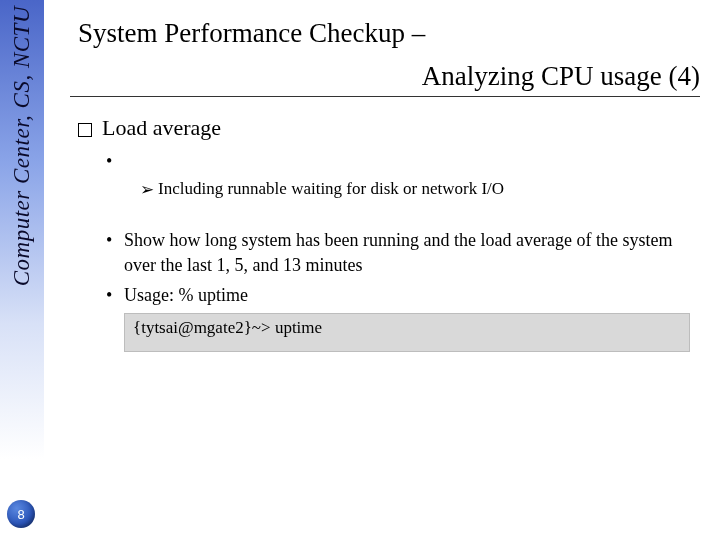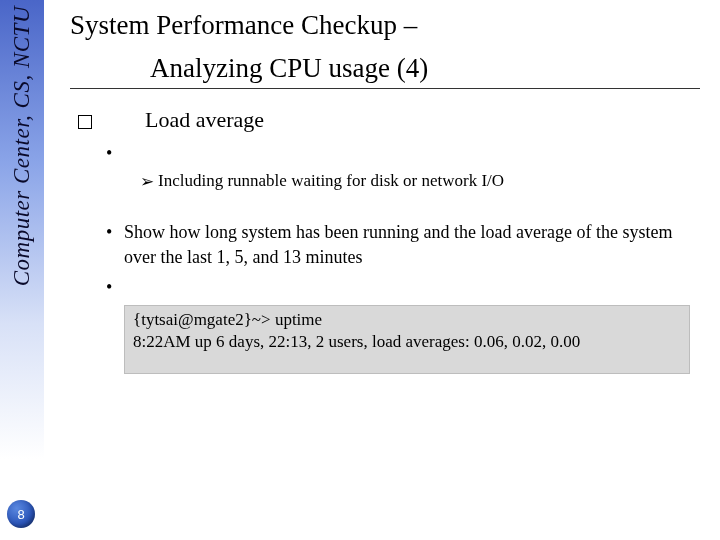--- a/index.html
+++ b/index.html
@@ -69,45 +69,45 @@
     position: absolute;
     left: 70px;
     top: 10px;
     right: 20px;
     bottom: 10px;
   }
   .title-line1 {
     font-size: 27px;
     font-family: "Times New Roman", serif;
     color: #000;
-    margin: 0;
+    margin: 8px;
   }
   .title-line2 {
     font-size: 27px;
     font-family: "Times New Roman", serif;
     color: #000;
     margin: 12px 0 4px 0;
     padding-left: 80px;
+    text-align: right;
   }
   .title-rule {
     border: none;
     border-top: 1.5px solid #333;
     margin: 2px 0 18px 0;
     width: 100%;
   }
   .body {
     padding-left: 8px;
     font-size: 18px;
   }
   .q-item {
     font-size: 22px;
     margin: 14px 0 8px 0;
     display: flex;
     align-items: baseline;
-    gap: 43px;
   }
   .q-item .bullet {
     display: inline-block;
     width: 14px;
     height: 14px;
     border: 1.5px solid #000;
     margin-right: 10px;
     box-sizing: border-box;
     position: relative;
     top: 2px;
@@ -130,21 +130,21 @@
     font-family: "Times New Roman", serif;
     display: flex;
   }
   .sub-arrow .bullet {
     width: 18px;
     flex: 0 0 auto;
   }
   .code-box {
     background: #d9d9d9;
     margin: 6px 0 0 46px;
-    padding: 3px 8px 20px 8px;
+    padding: 3px 8px 12px 8px;
     font-family: "Times New Roman", serif;
     font-size: 17px;
     line-height: 1.3;
     width: 566px;
     box-sizing: border-box;
     border: 0.5px solid #bdbdbd;
   }
 </style>
 </head>
 <body>
@@ -181,22 +181,22 @@
       </div>
 
       <div style="height:18px"></div>
 
       <div class="sub-dot">
         <span class="bullet">•</span>
         <span>Show how long system has been running and the load average of the system over the last 1, 5, and 13 minutes</span>
       </div>
       <div class="sub-dot">
         <span class="bullet">•</span>
+        <span>Usage: % uptime</span>
       </div>
 
       <div class="code-box">
         <div>{tytsai@mgate2}~&gt; uptime</div>
-        <div>8:22AM  up 6 days, 22:13, 2 users, load averages: 0.06, 0.02, 0.00</div>
       </div>
 
     </div>
   </div>
 </div>
 
 </body></html>

